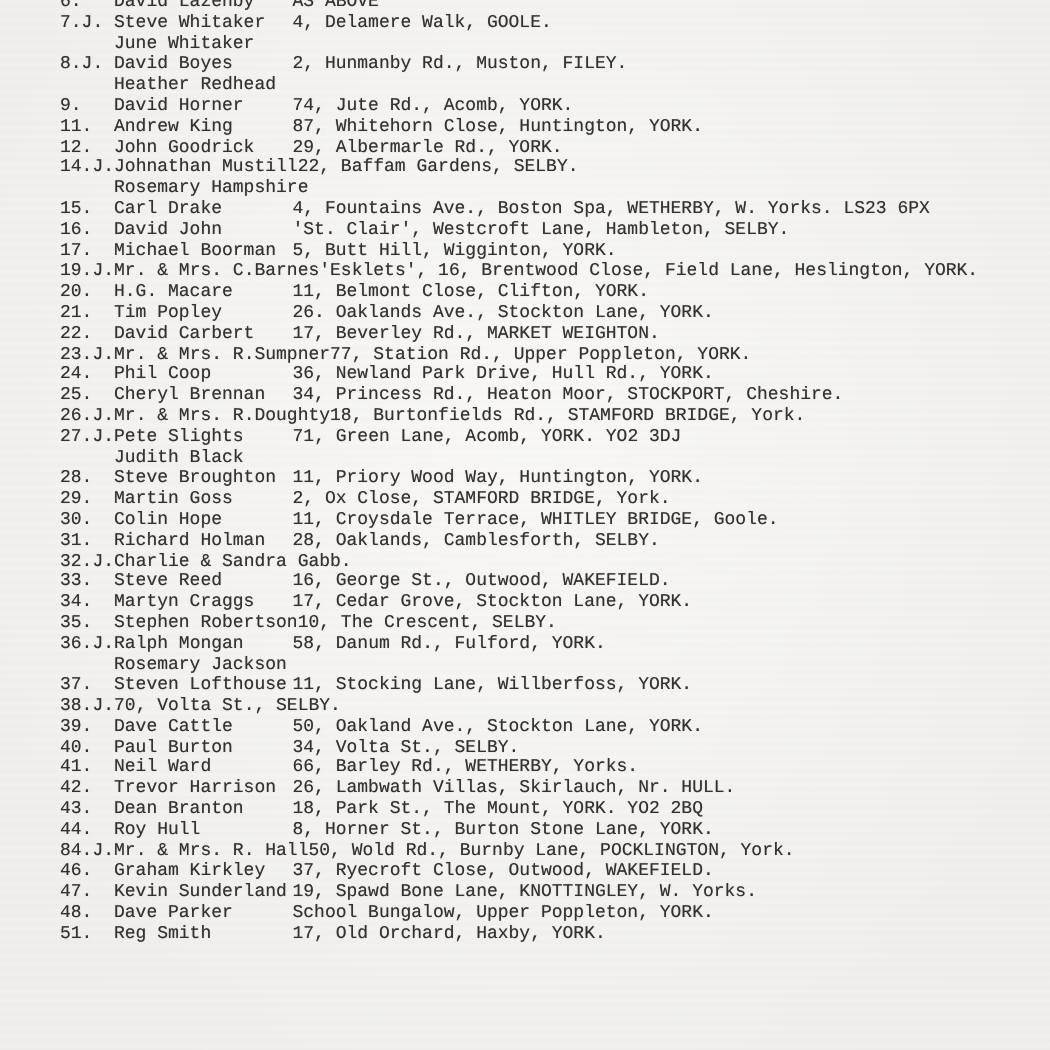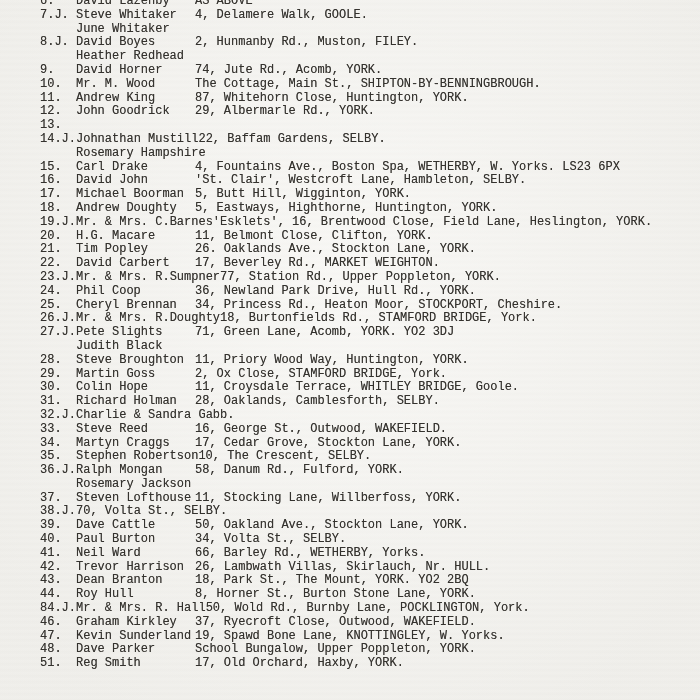--- a/index.html
+++ b/index.html
@@ -64,46 +64,37 @@
         <div class="line"><span class="entry-number"></span><span class="entry-name">June Whitaker</span></div>
       </div>
       <div>
         <div class="line"><span class="entry-number">8.J.</span><span class="entry-name">David Boyes</span><span class="entry-address">2, Hunmanby Rd., Muston, FILEY.</span></div>
         <div class="line"><span class="entry-number"></span><span class="entry-name">Heather Redhead</span></div>
       </div>
       <div>
         <div class="line"><span class="entry-number">9.</span><span class="entry-name">David Horner</span><span class="entry-address">74, Jute Rd., Acomb, YORK.</span></div>
       </div>
       <div>
-        <div class="line"><span class="entry-number">10.</span><span class="entry-name">Mr. M. Wood</span><span class="entry-address">The Cottage, Main St., SHIPTON-BY-BENNINGBROUGH.</span></div>
-      </div>
-      <div>
         <div class="line"><span class="entry-number">11.</span><span class="entry-name">Andrew King</span><span class="entry-address">87, Whitehorn Close, Huntington, YORK.</span></div>
       </div>
       <div>
         <div class="line"><span class="entry-number">12.</span><span class="entry-name">John Goodrick</span><span class="entry-address">29, Albermarle Rd., YORK.</span></div>
-      </div>
-      <div>
-        <div class="line"><span class="entry-number">13.</span><span class="entry-name"></span><span class="entry-address"></span></div>
       </div>
       <div>
         <div class="line"><span class="entry-number">14.J.</span><span class="entry-name">Johnathan Mustill</span><span class="entry-address">22, Baffam Gardens, SELBY.</span></div>
         <div class="line"><span class="entry-number"></span><span class="entry-name">Rosemary Hampshire</span></div>
       </div>
       <div>
         <div class="line"><span class="entry-number">15.</span><span class="entry-name">Carl Drake</span><span class="entry-address">4, Fountains Ave., Boston Spa, WETHERBY, W. Yorks. LS23 6PX</span></div>
       </div>
       <div>
         <div class="line"><span class="entry-number">16.</span><span class="entry-name">David John</span><span class="entry-address">'St. Clair', Westcroft Lane, Hambleton, SELBY.</span></div>
       </div>
       <div>
         <div class="line"><span class="entry-number">17.</span><span class="entry-name">Michael Boorman</span><span class="entry-address">5, Butt Hill, Wigginton, YORK.</span></div>
-      </div>
-      <div>
-        <div class="line"><span class="entry-number">18.</span><span class="entry-name">Andrew Doughty</span><span class="entry-address">5, Eastways, Highthorne, Huntington, YORK.</span></div>
       </div>
       <div>
         <div class="line"><span class="entry-number">19.J.</span><span class="entry-name">Mr. &amp; Mrs. C.Barnes</span><span class="entry-address">'Esklets', 16, Brentwood Close, Field Lane, Heslington, YORK.</span></div>
       </div>
       <div>
         <div class="line"><span class="entry-number">20.</span><span class="entry-name">H.G. Macare</span><span class="entry-address">11, Belmont Close, Clifton, YORK.</span></div>
       </div>
       <div>
         <div class="line"><span class="entry-number">21.</span><span class="entry-name">Tim Popley</span><span class="entry-address">26. Oaklands Ave., Stockton Lane, YORK.</span></div>
       </div>

